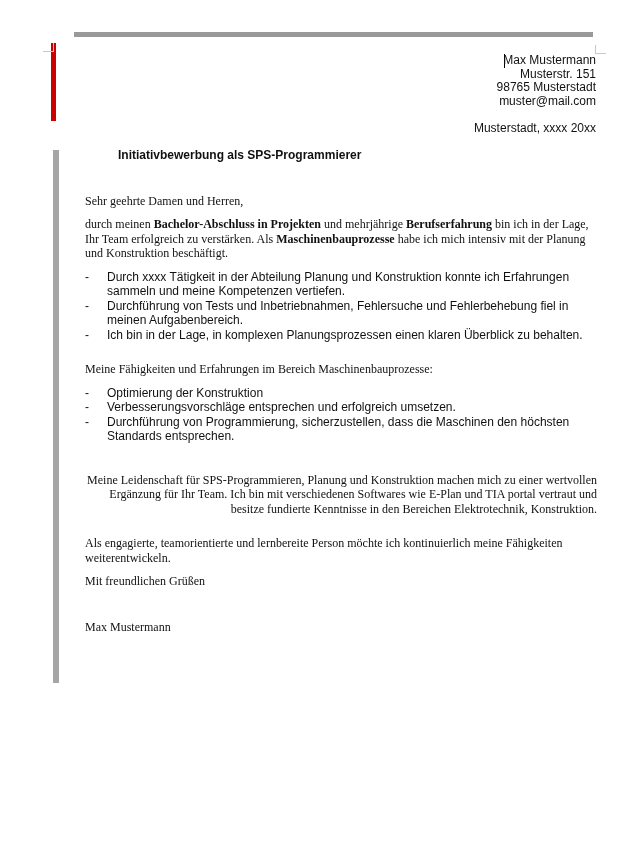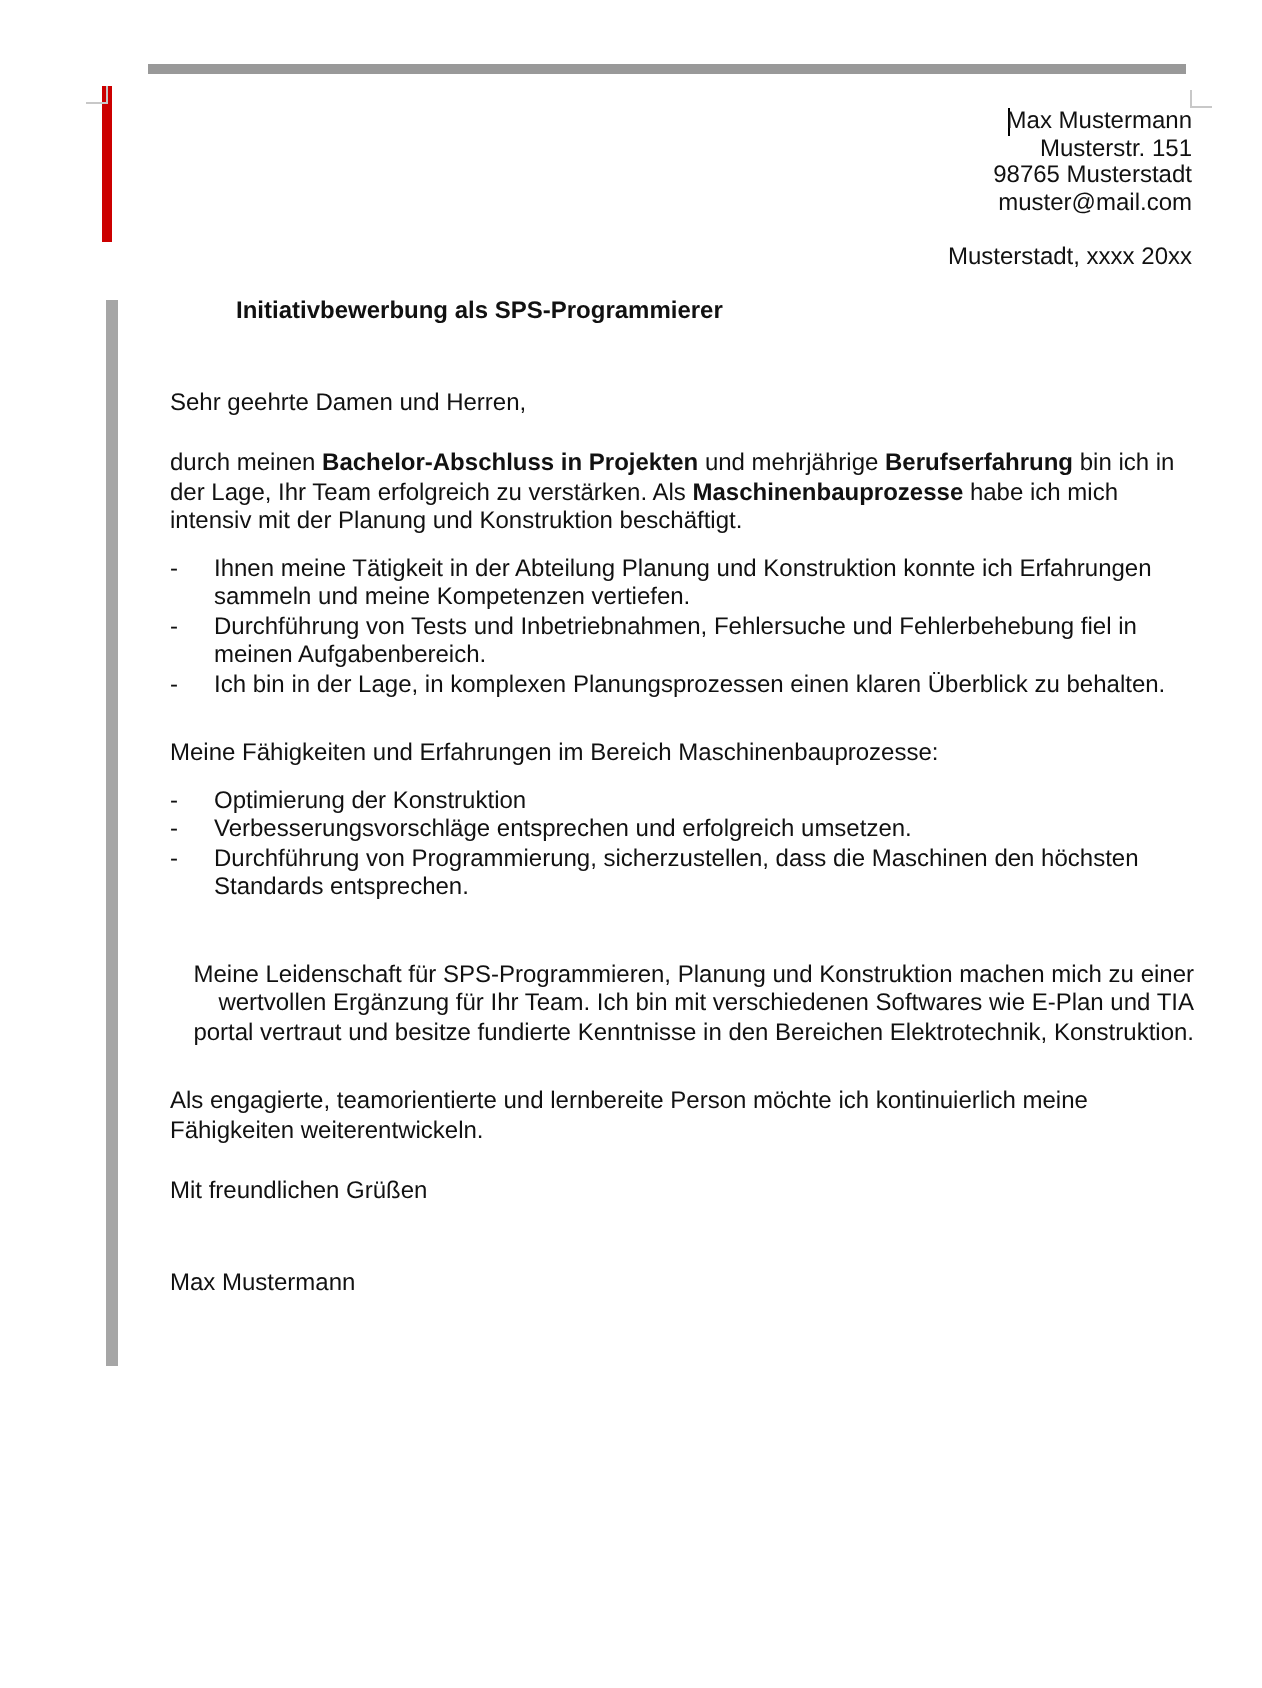--- a/index.html
+++ b/index.html
@@ -10,21 +10,21 @@
   .gray-bar { position: absolute; left: 53px; top: 150px; width: 6px; height: 533px; background: #a6a6a6; }
   .crop-mark-left { position: absolute; left: 43px; top: 43px; width: 10px; height: 8px;
                     border-right: 1px solid #c8c8c8; border-bottom: 1px solid #c8c8c8; }
   .crop-mark-right { position: absolute; left: 595px; top: 45px; width: 10px; height: 8px;
                      border-left: 1px solid #c8c8c8; border-bottom: 1px solid #c8c8c8; }
   .cursor { position: absolute; left: 504px; top: 54px; width: 1px; height: 14px; background: #000; }
   .sender { position: absolute; right: 35px; top: 54px; text-align: right; line-height: 13.7px; }
   .date { position: absolute; right: 35px; top: 121px; text-align: right; }
   .content { position: absolute; left: 85px; top: 148px; width: 512px; line-height: 14.5px; }
   .subject { font-weight: bold; margin: 0 0 31px 0; padding-left: 33px; }
-  p { margin: 16px 0 9px 0; }
+  p { margin: 2px 0 9px 0; font-family: Liberation Serif, serif; }
   ul { list-style: none; margin: 0 0 9px 0; padding: 0; }
   li { position: relative; padding-left: 22px; margin: 0; }
   li .dash { position: absolute; left: 0; top: 0; }
   .gap-before-section { margin-top: 20px; }
   .gap-big { margin-top: 29px; text-align: right; }
   .gap-empty { margin-top: 20px; }
   .sig { margin-top: 31px; }
   b { font-weight: bold; }
 </style>
 </head>
@@ -48,21 +48,21 @@
 <div class="date">Musterstadt, xxxx 20xx</div>
 
 <div class="content">
   <div class="subject">Initiativbewerbung als SPS-Programmierer</div>
 
   <p>Sehr geehrte Damen und Herren,</p>
 
   <p><span>durch meinen </span><b>Bachelor-Abschluss in Projekten</b><span> und mehrjährige </span><b>Berufserfahrung</b><span> bin ich in der Lage, Ihr Team erfolgreich zu verstärken. Als </span><b>Maschinenbauprozesse</b><span> habe ich mich intensiv mit der Planung und Konstruktion beschäftigt.</span></p>
 
   <ul>
-    <li><span class="dash">-</span><span>Ihnen meine Tätigkeit in der Abteilung Planung und Konstruktion konnte ich Erfahrungen sammeln und meine Kompetenzen vertiefen.</span></li>
+    <li><span class="dash">-</span><span>Durch xxxx Tätigkeit in der Abteilung Planung und Konstruktion konnte ich Erfahrungen sammeln und meine Kompetenzen vertiefen.</span></li>
     <li><span class="dash">-</span><span>Durchführung von Tests und Inbetriebnahmen, Fehlersuche und Fehlerbehebung fiel in meinen Aufgabenbereich.</span></li>
     <li><span class="dash">-</span><span>Ich bin in der Lage, in komplexen Planungsprozessen einen klaren Überblick zu behalten.</span></li>
   </ul>
 
   <p class="gap-before-section">Meine Fähigkeiten und Erfahrungen im Bereich Maschinenbauprozesse:</p>
 
   <ul>
     <li><span class="dash">-</span><span>Optimierung der Konstruktion</span></li>
     <li><span class="dash">-</span><span>Verbesserungsvorschläge entsprechen und erfolgreich umsetzen.</span></li>
     <li><span class="dash">-</span><span>Durchführung von Programmierung, sicherzustellen, dass die Maschinen den höchsten Standards entsprechen.</span></li>

